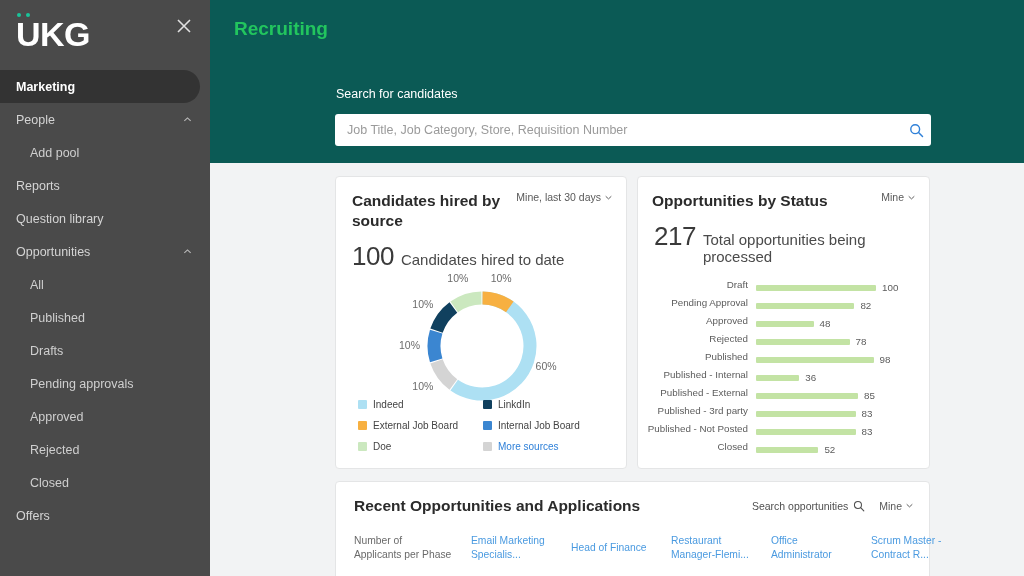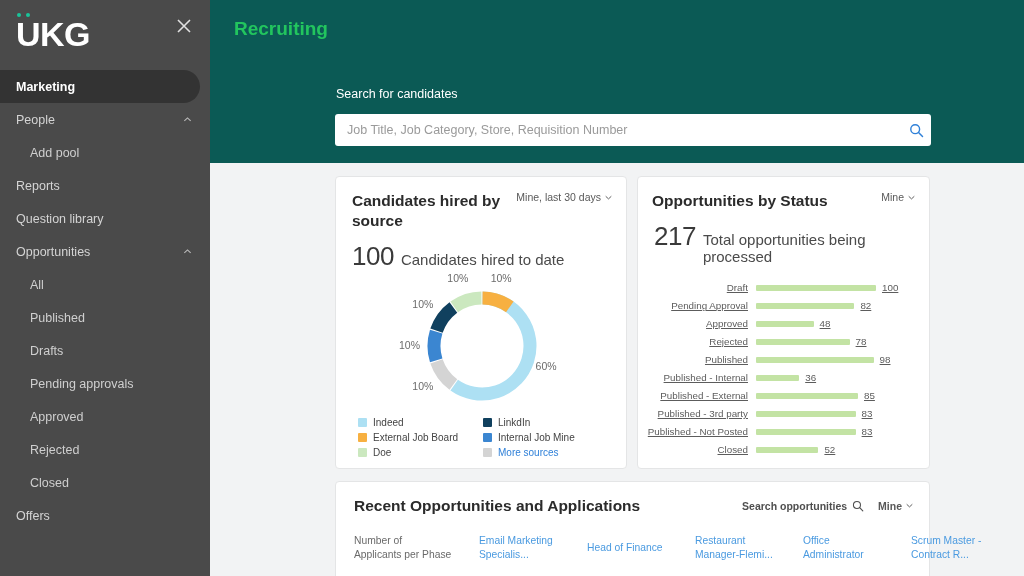--- a/index.html
+++ b/index.html
@@ -96,48 +96,48 @@
     padding: 14px 14px 0 16px;
   }
   #card-sources .c-head .card-title { max-width: 150px; }
   .kpi-row { display: flex; align-items: baseline; gap: 7px; padding: 10px 0 0 16px; }
 
   .donut-wrap { position: relative; width: 292px; height: 140px; margin-top: 4px; }
   .donut-svg { position: absolute; left: 50%; top: 0; transform: translateX(-50%); }
   .pct { position: absolute; font-size: 10.5px; color: #6b6b6b; white-space: nowrap; }
 
   .legend {
-    position: absolute; left: 22px; bottom: 9px; width: 250px;
-    display: grid; grid-template-columns: 125px 125px; row-gap: 2px;
+    position: absolute; left: 22px; bottom: 15px; width: 250px;
+    display: grid; grid-template-columns: 125px 125px; row-gap: 8px;
     font-size: 10px; color: #444;
   }
   .lg { display: flex; align-items: center; gap: 6px; line-height: 13px; cursor: default; }
   .sw { width: 9px; height: 9px; flex: 0 0 auto; border-radius: 1px; }
   .lg.more { color: #2f80d8; cursor: pointer; }
 
   
   #card-status { left: 427px; top: 13px; width: 293px; height: 293px; }
   #card-status .c-head {
     display: flex; justify-content: space-between; align-items: flex-start;
     padding: 14px 14px 0 14px;
   }
   .bars { padding: 14px 10px 0 6px; }
-  .bar-row { display: flex; align-items: center; height: 18px; font-size: 9.8px; color: #5c5c5c; text-decoration: underline; }
+  .bar-row { display: flex; height: 18px; font-size: 9.8px; color: #5c5c5c; }
   .bar-lbl { width: 112px; text-align: right; padding-right: 8px; white-space: nowrap; }
   .bar-track { flex: 1; display: flex; align-items: center; gap: 6px; }
   .bar-fill { height: 6px; background: #c3e3a4; border-radius: 1px; }
   .bar-val { font-size: 9.8px; color: #5c5c5c; }
 
   
   #card-recent { left: 125px; top: 318px; width: 595px; height: 120px; }
   .rec-head { display: flex; justify-content: space-between; align-items: center; padding: 14px 16px 0 18px; text-align: center; }
-  .rec-tools { display: flex; align-items: center; gap: 14px; font-weight: bold; }
+  .rec-tools { display: flex; align-items: center; gap: 14px; }
   .rec-search { display: flex; align-items: center; gap: 5px; font-size: 10.5px; color: #4f4f4f; cursor: pointer; }
   .rec-search svg { width: 12px; height: 12px; }
-  .rec-cols { display: flex; padding: 18px 0 0 18px; gap: 12px; }
+  .rec-cols { display: flex; padding: 18px 0 0 18px; gap: 4px; }
   .rec-col { font-size: 10.3px; line-height: 1.35; width: 96px; flex: 0 0 auto; }
   .rec-col.first { color: #6a6a6a; width: 113px; }
   .rec-col.link { color: #4a9ae0; }
   .rec-col.mid { display: flex; align-items: center; height: 28px; }
 </style>
 </head>
 <body>
 
 <div id="app">
 
@@ -262,21 +262,21 @@
           <div class="lg">
             <span class="sw" style="background: rgb(16, 64, 94);"></span>
             <span>LinkdIn</span>
           </div>
           <div class="lg">
             <span class="sw" style="background: rgb(247, 176, 65);"></span>
             <span>External Job Board</span>
           </div>
           <div class="lg">
             <span class="sw" style="background: rgb(59, 134, 209);"></span>
-            <span>Internal Job Mine</span>
+            <span>Internal Job Board</span>
           </div>
           <div class="lg">
             <span class="sw" style="background: rgb(203, 232, 191);"></span>
             <span>Doe</span>
           </div>
           <div class="lg more">
             <span class="sw" style="background: rgb(212, 212, 212);"></span>
             <span>More sources</span>
           </div>
         </div>

